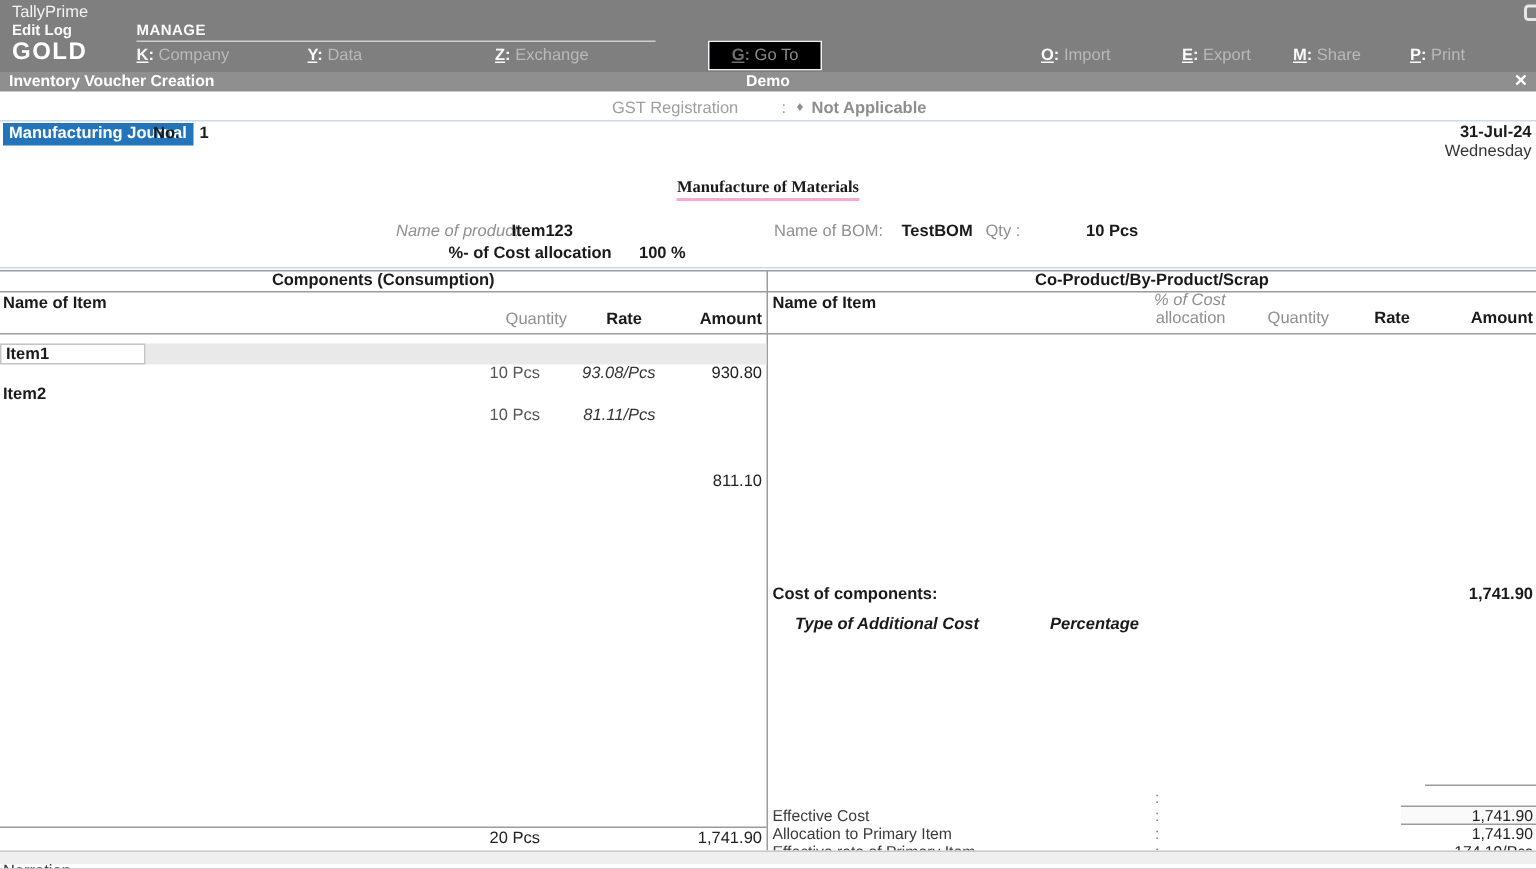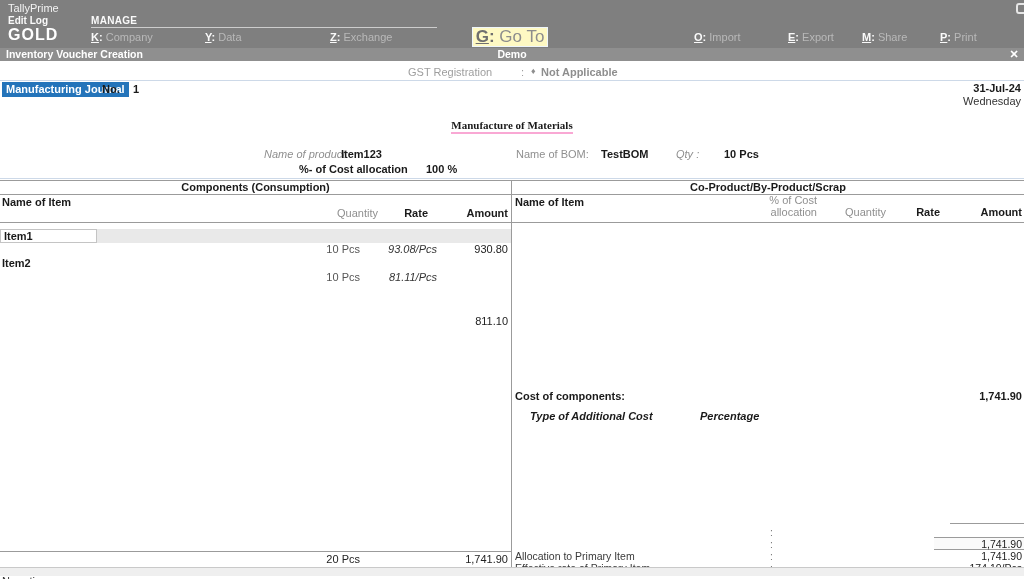--- a/index.html
+++ b/index.html
@@ -12,22 +12,22 @@
   .topbar { left:0; top:0; width:1024px; height:48px; background:#7f7f7f; }
   .app-title { left:8px; top:2px; color:#f2f2f2; font-size:11px; }
   .edit-log { left:8px; top:15px; color:#fafafa; font-size:10px; font-weight:bold; }
   .edition { left:8px; top:26px; color:#ffffff; font-size:16px; font-weight:bold; letter-spacing:1px; }
   .manage { left:91px; top:15px; color:#fafafa; font-size:10px; font-weight:bold; letter-spacing:.3px; }
   .manage-line { left:91px; top:27px; width:346px; border-top:1px solid #cdcdcd; }
   .menu-item { top:31px; font-size:11px; cursor:default; }
   .menu-item .key { color:#fafafa; font-weight:bold; text-decoration:underline; }
   .menu-item .colon { color:#fafafa; font-weight:bold; }
   .menu-item .lbl { color:#b9b9b9; }
-  .goto-btn { left:472px; top:27px; width:76px; height:20px; background:#fef9c3;
-              border:1px solid #eef5fb; text-align:center; line-height:18px; font-size:17px; }
+  .goto-btn { left:472px; top:27px; width:76px; height:20px; background:#000000;
+              border:1px solid #eef5fb; text-align:center; line-height:18px; font-size:11px; }
   .goto-btn .key { color:#6f6f6f; font-weight:bold; text-decoration:underline; }
   .goto-btn .colon { color:#6f6f6f; font-weight:bold; }
   .goto-btn .lbl { color:#8d8d8d; }
   .partial-icon { left:1016px; top:3px; width:14px; height:11px; border:2px solid #e6e6e6;
                   border-radius:3px; background:transparent; }
 
   
   .titlebar { left:0; top:48px; width:1024px; height:13px; background:#8f8f8f; }
   .titlebar-left { left:6px; top:48px; height:13px; line-height:13px; color:#fff; font-weight:bold; font-size:10.5px; }
   .titlebar-center { left:0; top:48px; width:1024px; height:13px; line-height:13px; text-align:center;
@@ -51,21 +51,21 @@
 
   
   .mom-wrap { left:0; top:119px; width:1024px; text-align:center; }
   .mom { display:inline-block; font-weight:bold; border-bottom:2px solid #f9a8d4; padding-bottom:1px;font-family:Liberation Serif, serif; }
 
   
   .lbl-product { left:264px; top:148px; color:#8f8f8f; font-style:italic; }
   .val-product { left:341px; top:148px; font-weight:bold; }
   .lbl-bom { left:516px; top:148px; color:#8f8f8f; }
   .val-bom { left:601px; top:148px; font-weight:bold; }
-  .lbl-qty { left:676px; top:148px; color:#8f8f8f; font-style:italic; }
+  .lbl-qty { left:657px; top:148px; color:#8f8f8f; }
   .val-qty { left:724px; top:148px; font-weight:bold; }
   .lbl-alloc { left:299px; top:163px; font-weight:bold; }
   .val-alloc { left:426px; top:163px; font-weight:bold; }
   .sep-line-2 { left:0; top:178px; width:1024px; border-top:1px solid #cdd9e8; }
 
   
   .hline { border-top:1px solid #9b9b9b; height:0; }
   .l-180 { left:0; top:180px; width:1024px; }
   .l-194 { left:0; top:194px; width:1024px; }
   .l-222 { left:0; top:222px; width:1024px; }
@@ -73,21 +73,21 @@
 
   .panel-title-left  { left:0;   top:181px; width:511px; text-align:center; font-weight:bold; }
   .panel-title-right { left:512px; top:181px; width:512px; text-align:center; font-weight:bold; }
 
   .lh-item { left:2px; top:196px; font-weight:bold; }
   .lh-qty    { left:298px; top:207px; width:80px; text-align:right; color:#8f8f8f; }
   .lh-rate   { left:383px; top:207px; width:45px; text-align:right; font-weight:bold; }
   .lh-amount { left:428px; top:207px; width:80px; text-align:right; font-weight:bold; }
 
   .rh-item { left:515px; top:196px; font-weight:bold; }
-  .rh-alloc1 { left:757px; top:194px; width:60px; text-align:right; color:#8f8f8f; }
+  .rh-alloc1 { left:757px; top:194px; width:60px; text-align:right; color:#8f8f8f;font-style:italic; }
   .rh-alloc2 { left:757px; top:206px; width:60px; text-align:right; color:#8f8f8f; }
   .rh-qty    { left:826px; top:206px; width:60px; text-align:right; color:#8f8f8f; }
   .rh-rate   { left:895px; top:206px; width:45px; text-align:right; font-weight:bold; }
   .rh-amount { left:947px; top:206px; width:75px; text-align:right; font-weight:bold; }
 
   
   .row1-hl { left:0; top:229px; width:511px; height:14px; background:#e9e9e9; }
   .row1-box { left:0; top:229px; width:97px; height:14px; background:#fff; border:1px solid #c4c4c4;
               font-weight:bold; padding-left:3px; line-height:12px; }
   .row1-qty    { left:280px; top:243px; width:80px; text-align:right; color:#555; }
@@ -228,20 +228,21 @@
   <div class="abs coc-value">1,741.90</div>
   <div class="abs addl-type-label">Type of Additional Cost</div>
   <div class="abs addl-type-value">Percentage</div>
 
   <div class="abs addl-blank-line"></div>
   <div class="abs effcost-cell"></div>
 
   <div class="abs sum-colon t-526">:</div>
   <div class="abs sum-val t-526"></div>
 
+  <div class="abs sum-lbl t-538">Effective Cost</div>
   <div class="abs sum-colon t-538">:</div>
   <div class="abs sum-val t-538">1,741.90</div>
 
   <div class="abs sum-lbl t-550">Allocation to Primary Item</div>
   <div class="abs sum-colon t-550">:</div>
   <div class="abs sum-val t-550">1,741.90</div>
 
   <div class="abs sum-lbl t-562">Effective rate of Primary Item</div>
   <div class="abs sum-colon t-562">:</div>
   <div class="abs sum-val t-562">174.19/Pcs</div>

